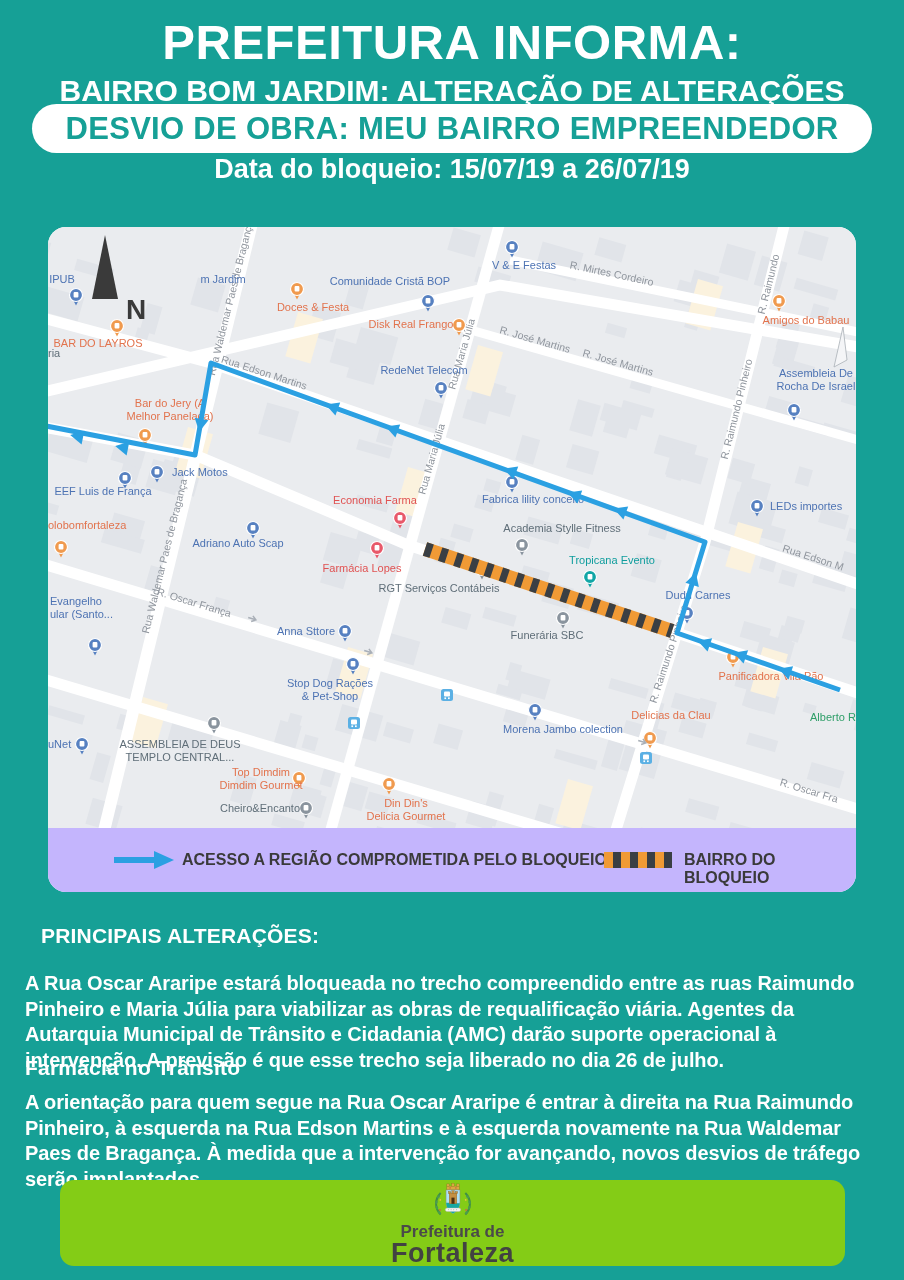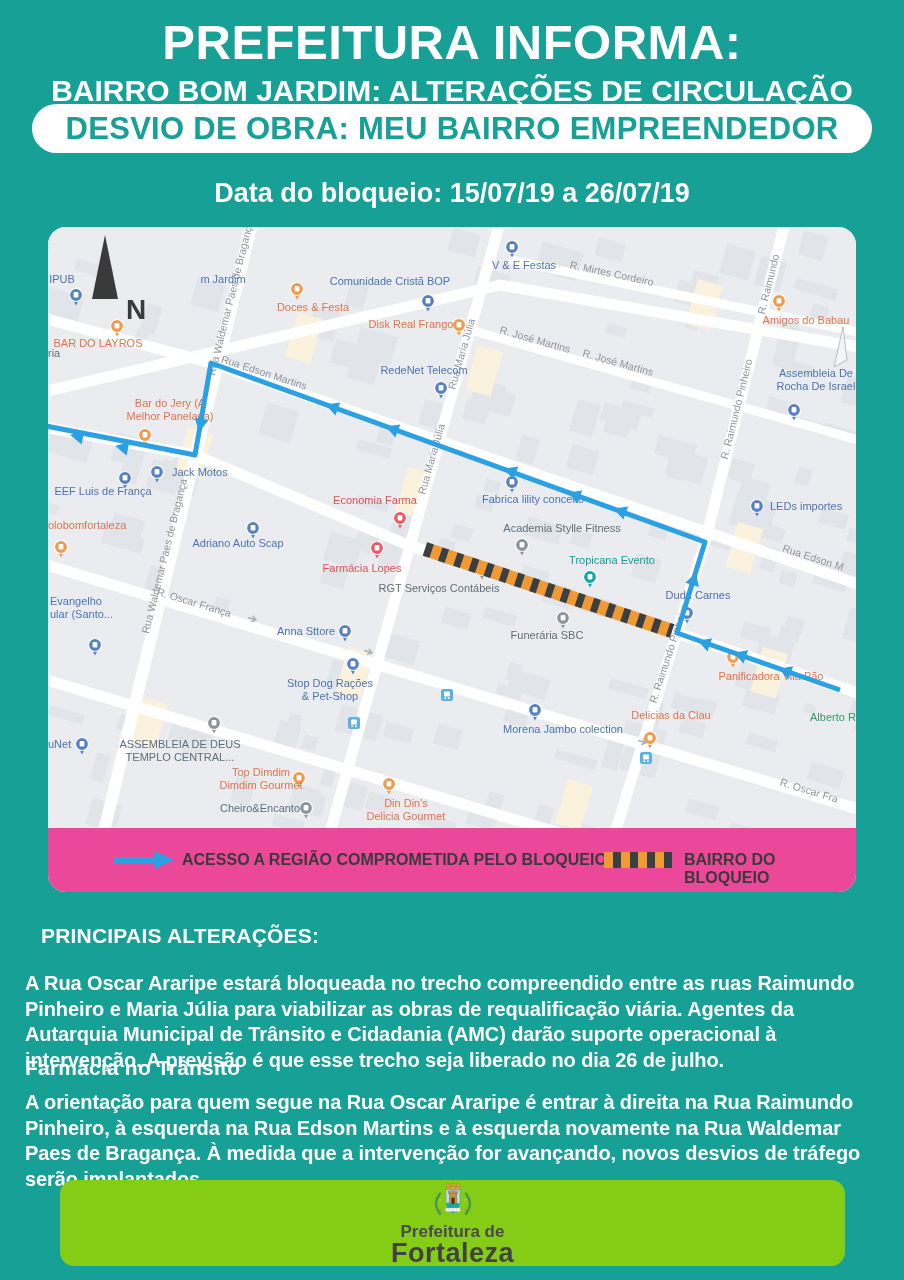--- a/index.html
+++ b/index.html
@@ -4,25 +4,25 @@
 <style>
   html,body{margin:0;padding:0;background:#0c7d75;}
   .poster{position:relative;width:904px;height:1280px;background:#16A096;overflow:hidden;
           font-family:"Liberation Sans",sans-serif;}
   .ctext{position:absolute;left:0;right:0;text-align:center;color:#FFFFFF;font-weight:bold;}
   .title{top:14px;font-size:49px;letter-spacing:0.5px;}
   .subtitle{top:74px;font-size:30px;}
   .pill{position:absolute;top:104px;left:32px;right:32px;height:49px;background:#FFFFFF;
         border-radius:27px;display:flex;align-items:center;justify-content:center;}
   .pill span{color:#16A096;font-size:31px;font-weight:bold;letter-spacing:0.3px;}
-  .dateline{top:178px;font-size:27px;text-align:center;}
+  .dateline{top:154px;font-size:27px;text-align:center;}
   .map-card{position:absolute;top:227px;left:48px;width:808px;height:665px;background:#FFFFFF;
             border-radius:18px;overflow:hidden;}
   #map-svg{display:block;width:808px;height:601px;background:#EAECEF;font-family:"Liberation Sans",sans-serif;}
-  .legend{position:absolute;left:0;bottom:0;width:808px;height:64px;background:#ec4899;}
+  .legend{position:absolute;left:0;bottom:0;width:808px;height:64px;background:#c4b5fd;}
   .legend-arrow{position:absolute;left:64px;top:22px;}
   .legend-text1{position:absolute;left:134px;top:23px;font-size:16px;font-weight:bold;color:#3A3A3A;}
   .legend-swatch{position:absolute;left:556px;top:24px;width:68px;height:16px;
         background:repeating-linear-gradient(90deg,#F09A35 0 9px,#3A3F44 9px 17px);}
   .legend-text2{position:absolute;left:636px;top:23px;font-size:16px;font-weight:bold;color:#3A3A3A;}
   .body-h{position:absolute;left:25px;color:#FFFFFF;font-weight:bold;font-size:21px;letter-spacing:0.2px;}
   .body-p{position:absolute;left:25px;width:854px;margin:0;color:#FFFFFF;font-weight:bold;
           font-size:20px;line-height:25.5px;letter-spacing:-0.1px;}
   .h-principais{top:924px;margin-left:16px;}
   .p-principais{top:971px;}
@@ -32,21 +32,21 @@
                border-radius:14px;display:flex;flex-direction:column;align-items:center;}
   .footer-line1{font-size:17px;font-weight:bold;color:#4A4A4A;line-height:17px;}
   .footer-line2{font-size:27px;font-weight:bold;color:#424242;line-height:26px;letter-spacing:0.5px;}
 </style>
 </head>
 <body>
 
 <div class="poster">
 
   <div class="ctext title">PREFEITURA INFORMA:</div>
-  <div class="ctext subtitle">BAIRRO BOM JARDIM: ALTERAÇÕES DE CIRCULAÇÃO</div>
+  <div class="ctext subtitle">BAIRRO BOM JARDIM: ALTERAÇÃO DE ALTERAÇÕES</div>
   <div class="pill">
     <span>DESVIO DE OBRA: MEU BAIRRO EMPREENDEDOR</span>
   </div>
   <div class="ctext dateline">Data do bloqueio: 15/07/19 a 26/07/19</div>
 
   <div class="map-card">
     <svg id="map-svg" viewBox="0 0 808 601">
         <g>
           <rect x="-9.92940614927998" y="272.6185584406455" width="21.973073412651694" height="10.083634827790611" fill="#E1E4E9" transform="rotate(16 -9.92940614927998 272.6185584406455)"></rect>
           <rect x="695.5604814577663" y="249.21614026148626" width="28.559704907499118" height="20.220285253236202" fill="#E1E4E9" transform="rotate(16 695.5604814577663 249.21614026148626)"></rect>

